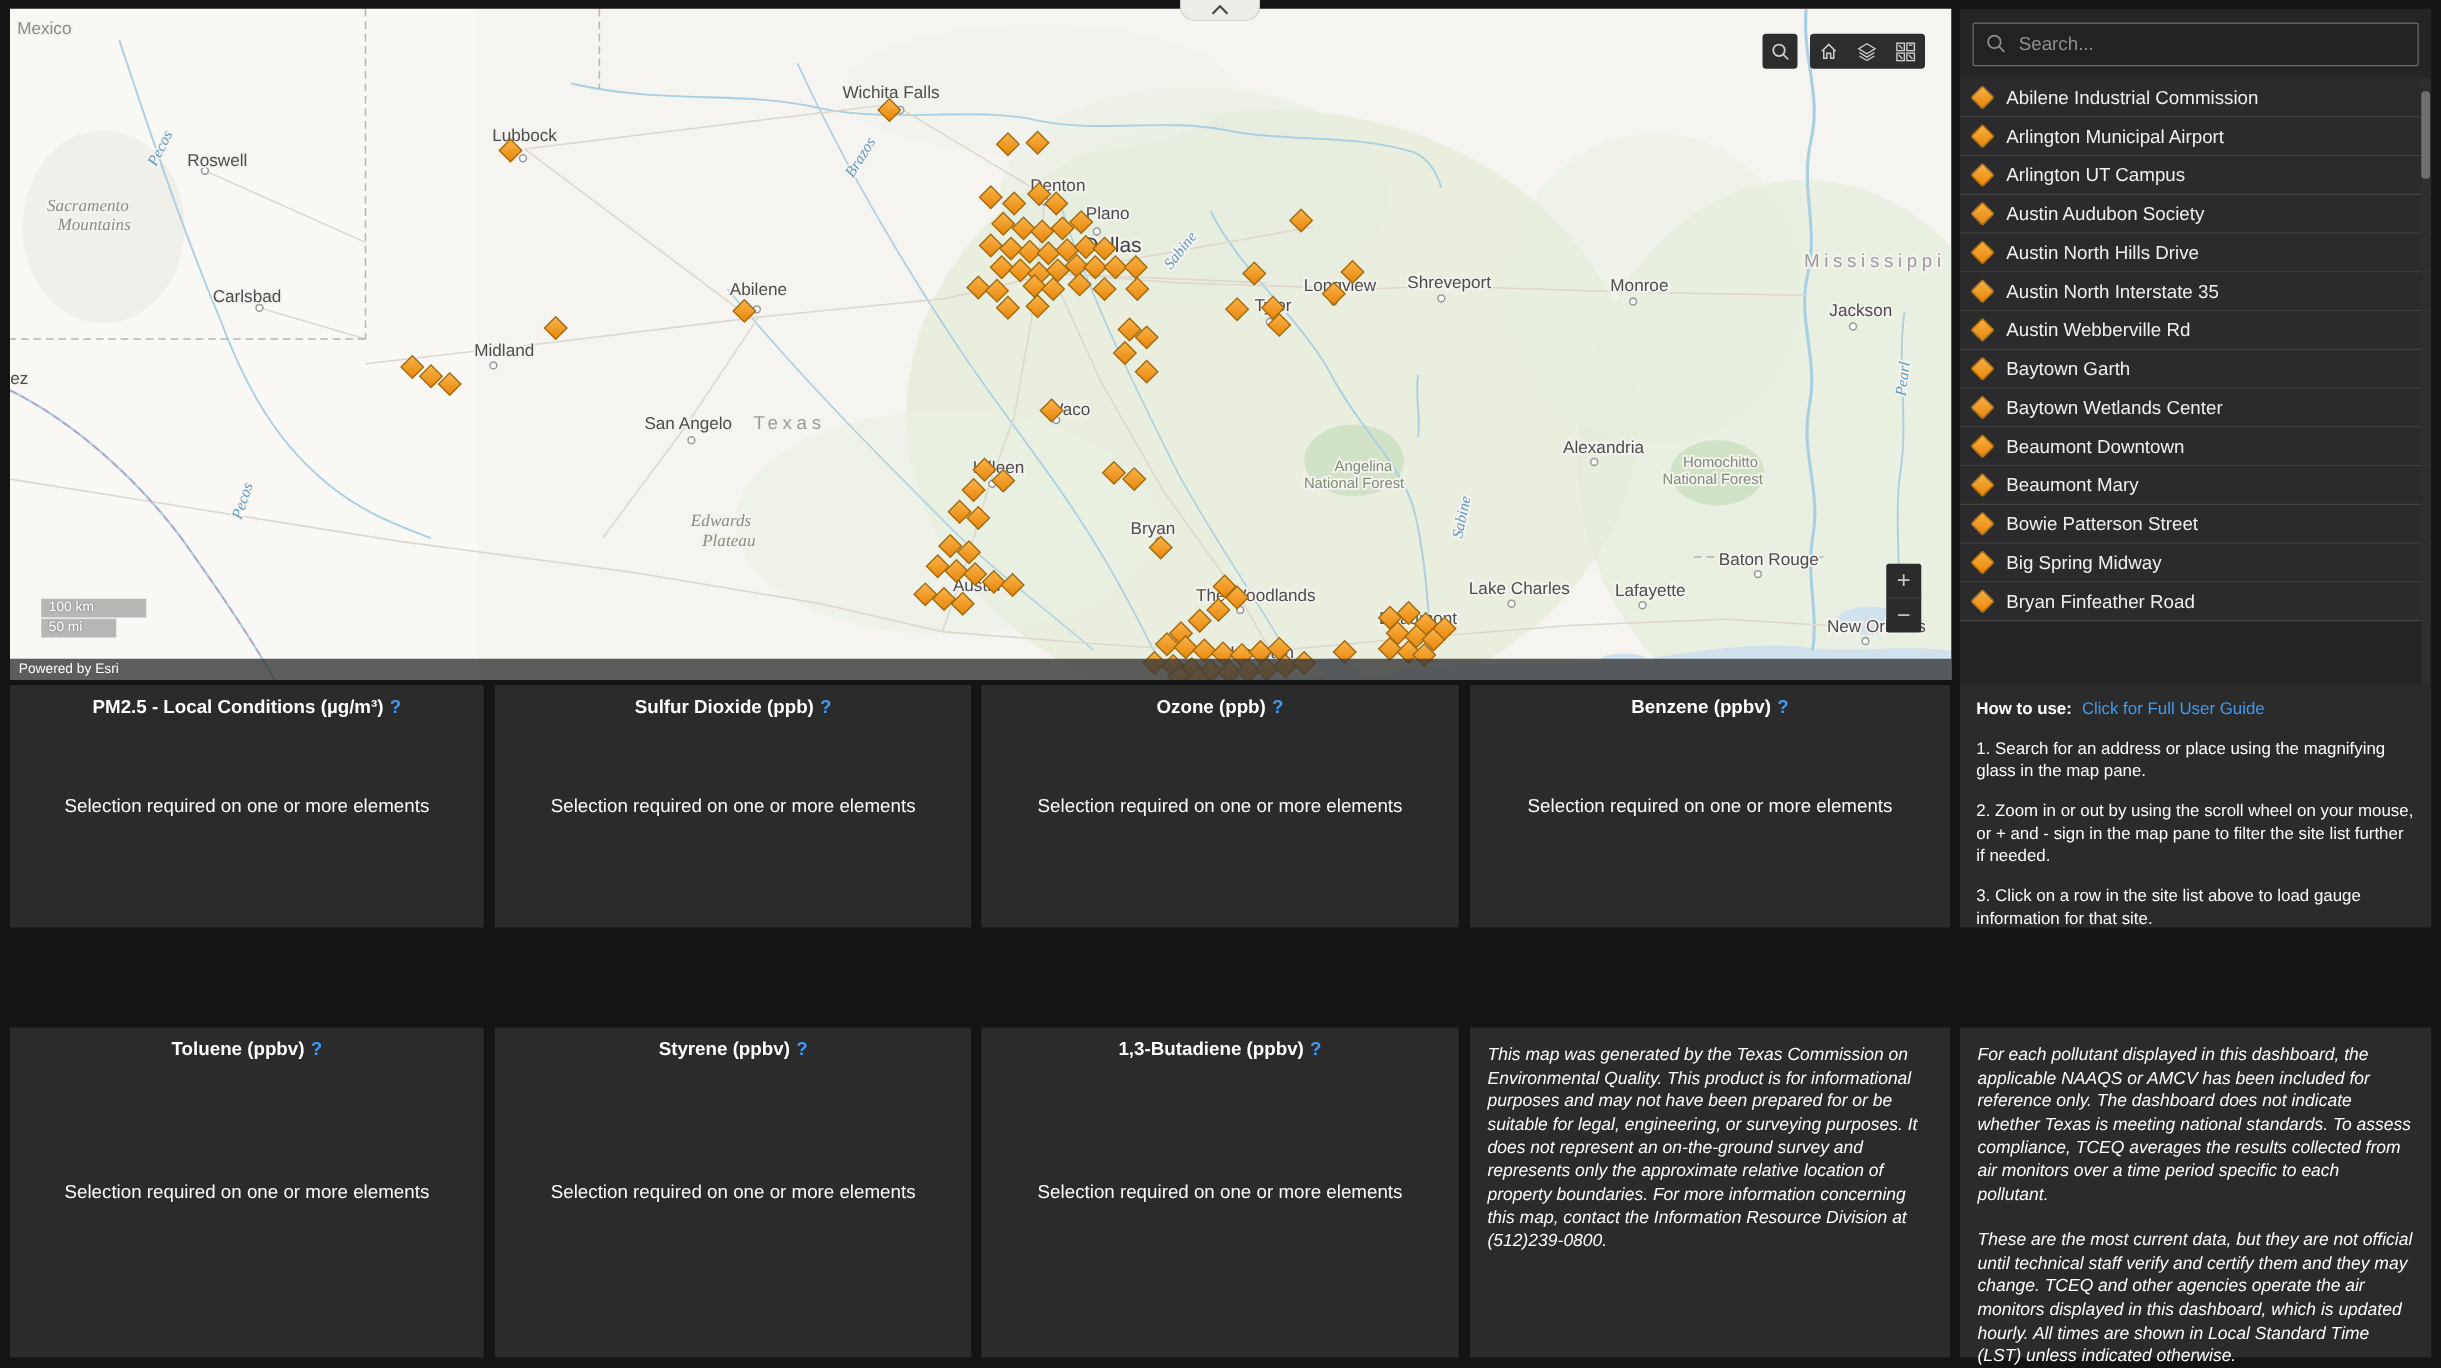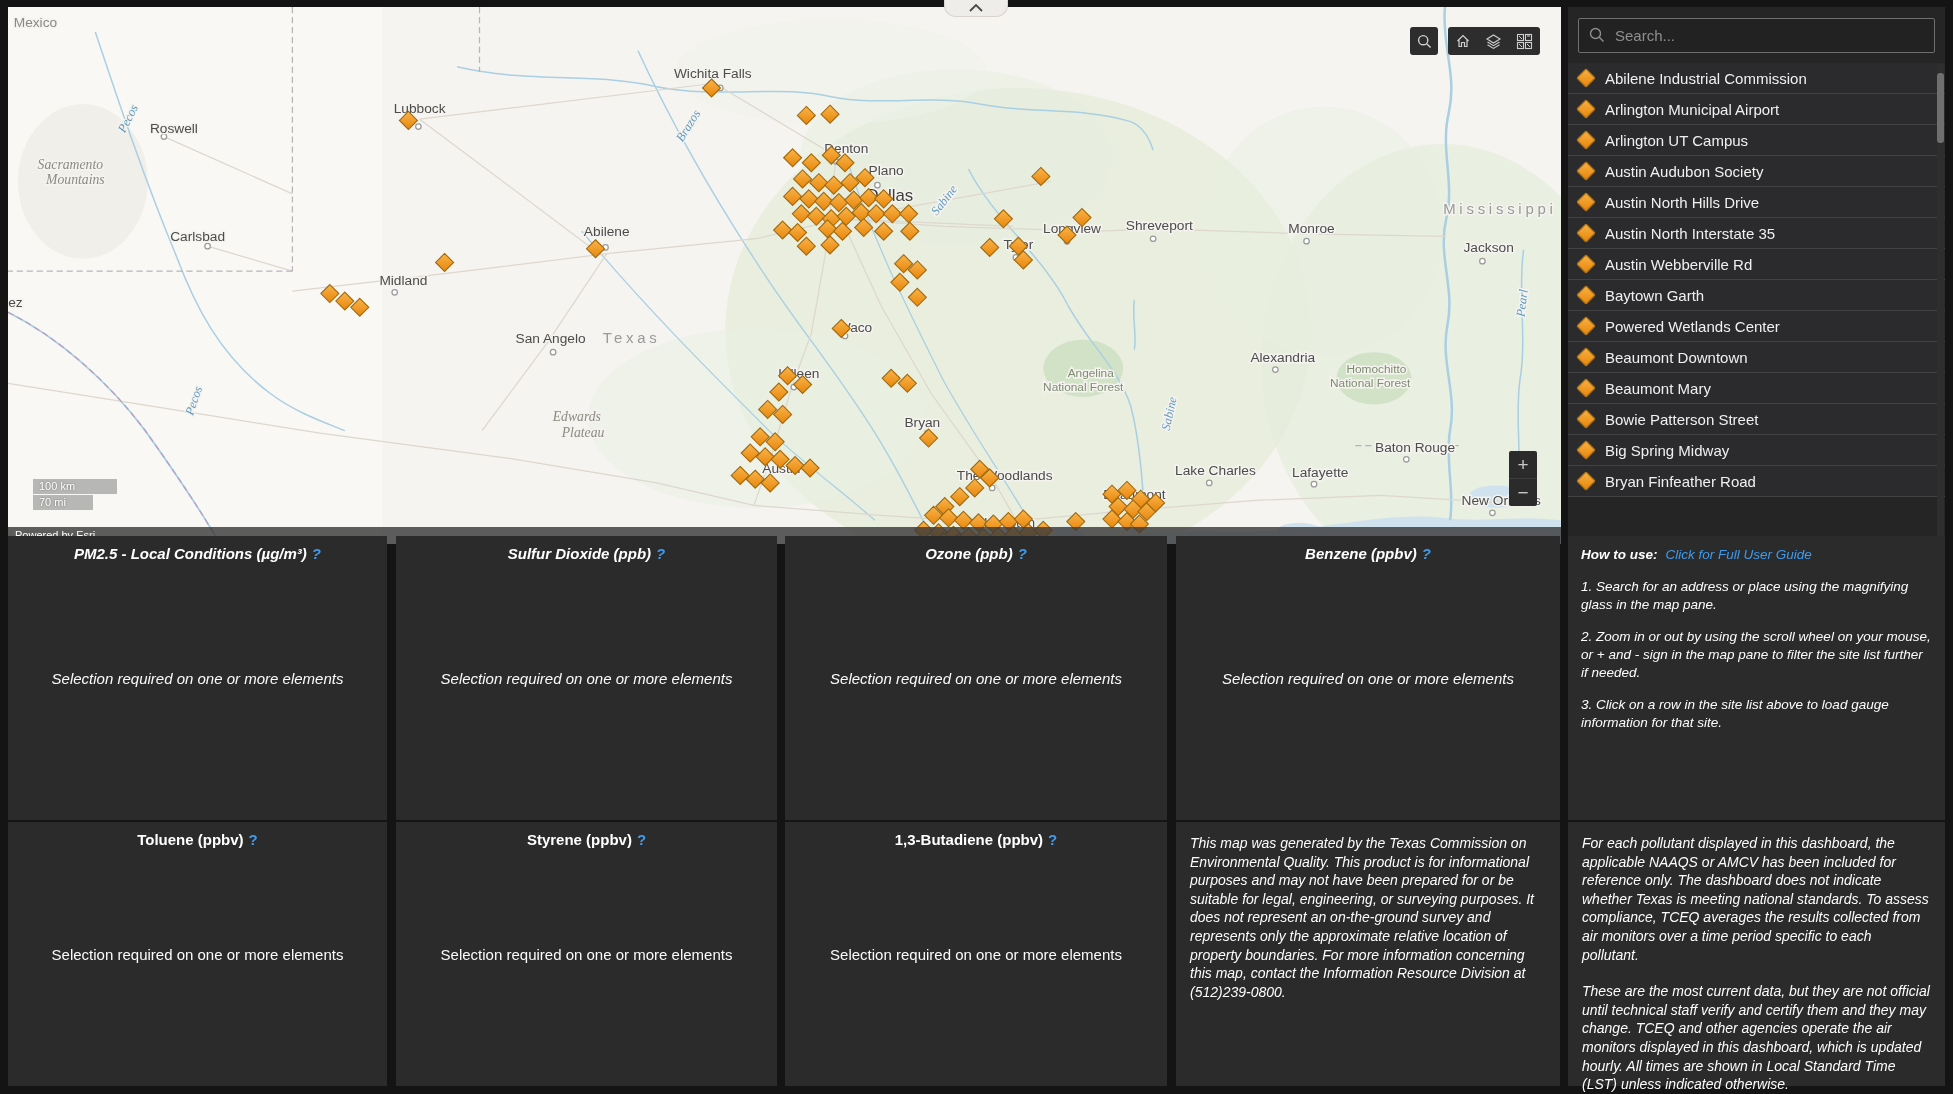--- a/index.html
+++ b/index.html
@@ -57,21 +57,21 @@
   .site-row{height:30px;display:flex;align-items:center;padding-left:11px;background:#2b2b2d;
     border-bottom:1px solid #424242;cursor:pointer;}
   .site-diamond{width:12px;height:12px;transform:rotate(45deg);background:linear-gradient(135deg,#f8b042,#e8860b);
     border:1px solid #b97a10;border-radius:2px;flex:0 0 auto;}
   .site-label{margin-left:12px;color:#f0f0f0;font-size:15px;white-space:nowrap;}
   .list-scrollbar{position:absolute;right:1px;top:56px;bottom:2px;width:7px;background:#2e2e2e;border-radius:3px;}
   .list-thumb{position:absolute;left:0;top:10px;width:7px;height:70px;background:#6f6f6f;border-radius:3px;}
 
   
   .panel{position:absolute;background:#2b2b2b;color:#fdfdfd;}
-  .r1{top:536px;height:284px;font-style:italic;}
+  .r1{top:548px;height:194px;}
   .r2{top:822px;height:264px;}
   .c1{left:8px;width:379px;}
   .c2{left:396px;width:381px;}
   .c3{left:785px;width:382px;}
   .c4{left:1176px;width:384px;}
   .c5{left:1568px;width:377px;}
   .panel-title{ text-align:center;padding-top:9px;font-size:15px;font-weight:bold;color:#fff;}
   .help-link{color:#3e9bf0;font-weight:bold;margin-left:5px;cursor:pointer;text-decoration:none;}
   .panel-msg{position:absolute;top:50%;left:0;right:0;transform:translateY(-50%);text-align:center;font-size:15px;color:#fbfbfb;}
 
@@ -366,21 +366,21 @@
     </div>
   </div>
 
   <div class="zoom-ctrl">
     <div class="zoom-btn">+</div>
     <div class="zoom-btn">−</div>
   </div>
 
   <div class="scalebar">
     <div class="scale-box scale-km">100 km</div>
-    <div class="scale-box scale-mi">70 mi</div>
+    <div class="scale-box scale-mi">50 mi</div>
   </div>
 
   <div class="attribution">
     <span>Powered by Esri</span>
   </div>
 </div>
 
 <div class="collapse-tab">
   <svg width="14" height="8" viewBox="0 0 14 8">
     <polyline points="1,7 7,1 13,7" fill="none" stroke="#4a4a4a" stroke-width="1.8"></polyline>
@@ -427,21 +427,21 @@
       <li class="site-row">
         <span class="site-diamond"></span>
         <span class="site-label">Austin Webberville Rd</span>
       </li>
       <li class="site-row">
         <span class="site-diamond"></span>
         <span class="site-label">Baytown Garth</span>
       </li>
       <li class="site-row">
         <span class="site-diamond"></span>
-        <span class="site-label">Powered Wetlands Center</span>
+        <span class="site-label">Baytown Wetlands Center</span>
       </li>
       <li class="site-row">
         <span class="site-diamond"></span>
         <span class="site-label">Beaumont Downtown</span>
       </li>
       <li class="site-row">
         <span class="site-diamond"></span>
         <span class="site-label">Beaumont Mary</span>
       </li>
       <li class="site-row">

